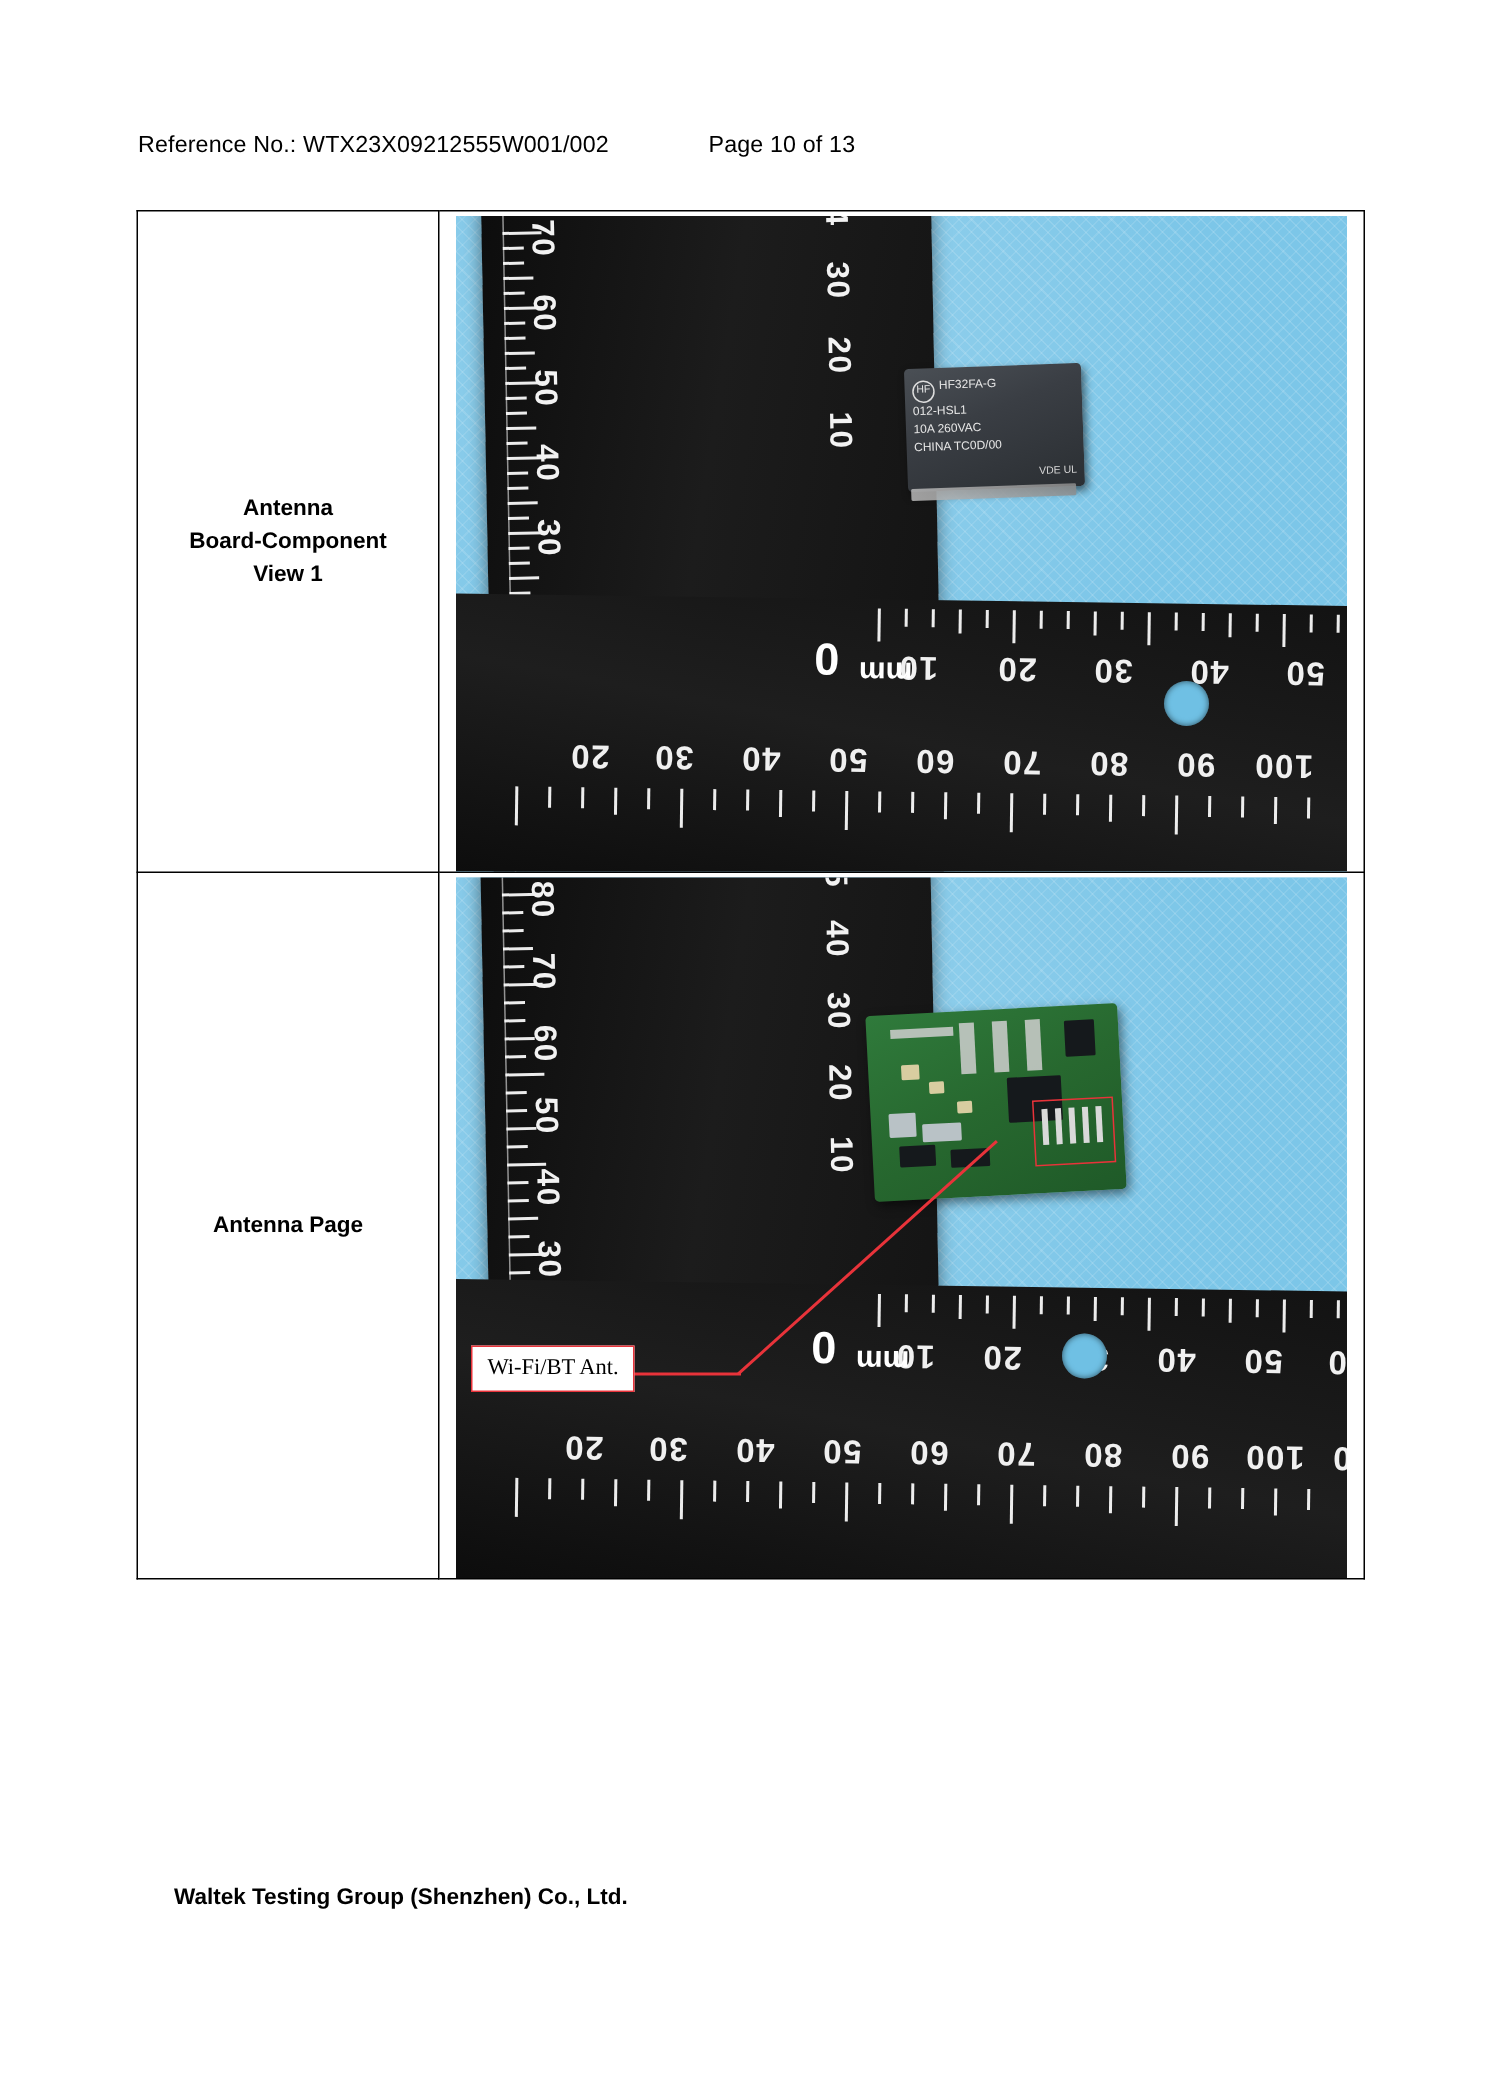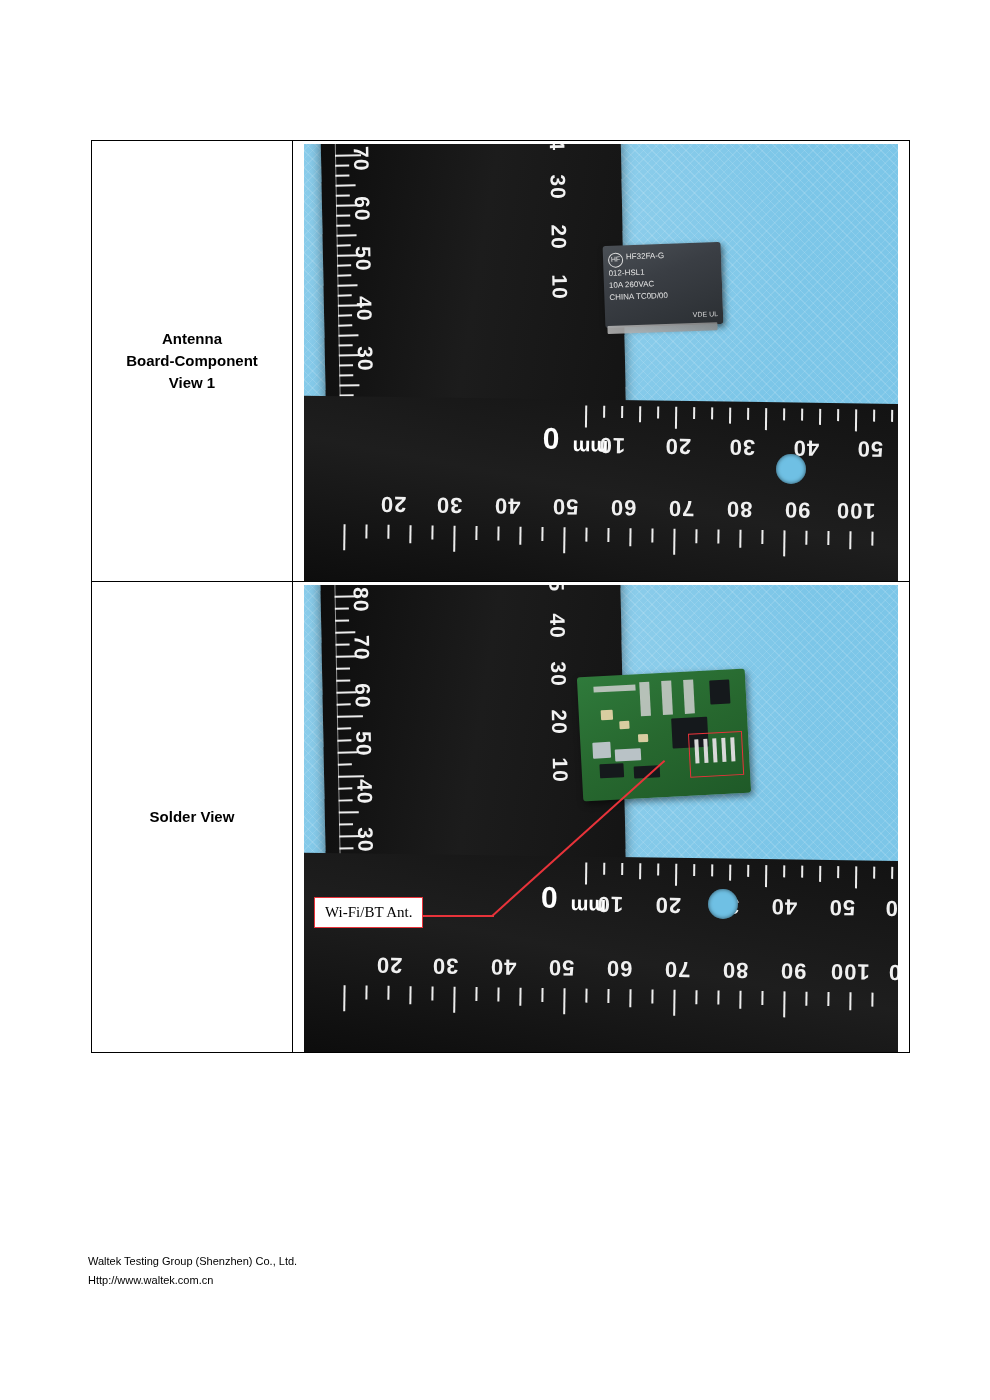--- a/index.html
+++ b/index.html
@@ -280,31 +280,36 @@
     color: #000;
     font-size: 15px;
     padding: 6px 10px;
     white-space: nowrap;
     font-family: "Liberation Serif", serif;
   }
 
   
   .footer {
     position: absolute;
-    left: 88px;
+    left: 116px;
     top: 1252px;
-    font-size: 11px;
+    font-size: 15px;
     line-height: 1.7;
+    font-weight: bold;
   }
 </style>
 </head>
 <body>
 
 <div class="page">
 
+  <div class="header">
+    <span class="ref">Reference No.: WTX23X09212555W001/002</span>
+    <span class="pageno">Page 10 of 13</span>
+  </div>
 
   <table class="doc-table">
     <tbody>
         <tr class="row1">
       <td class="label-cell">
         <div>Antenna</div>
         <div>Board-Component</div>
         <div>View 1</div>
       </td>
       <td class="img-cell">
@@ -446,21 +451,21 @@
               <span class="marks">VDE  UL</span>
               <div class="relay-pins"></div>
             </div>
           </div>
         </div>
       </td>
     </tr>
 
     <tr class="row2">
       <td class="label-cell">
-        <div>Solder View</div>
+        <div>Antenna Page</div>
       </td>
       <td class="img-cell">
         <div class="photo-wrap">
           <div class="photo">
             <div class="fabric"></div>
 
             <div class="ruler-v" style="height:600px;">
               <div class="edge-line"></div>
               <div class="tick-v" style="top:18px;width:26px;"></div>
               <div class="tick-v" style="top:30px;width:14px;"></div>
@@ -614,16 +619,15 @@
             <div class="callout" style="left:10px; top:312px;">Wi-Fi/BT Ant.</div>
           </div>
         </div>
       </td>
     </tr>
   </tbody>
     </table>
 
   <div class="footer">
     <div>Waltek Testing Group (Shenzhen) Co., Ltd.</div>
-    <div>Http://www.waltek.com.cn</div>
   </div>
 
 </div>
 
 </body></html>

